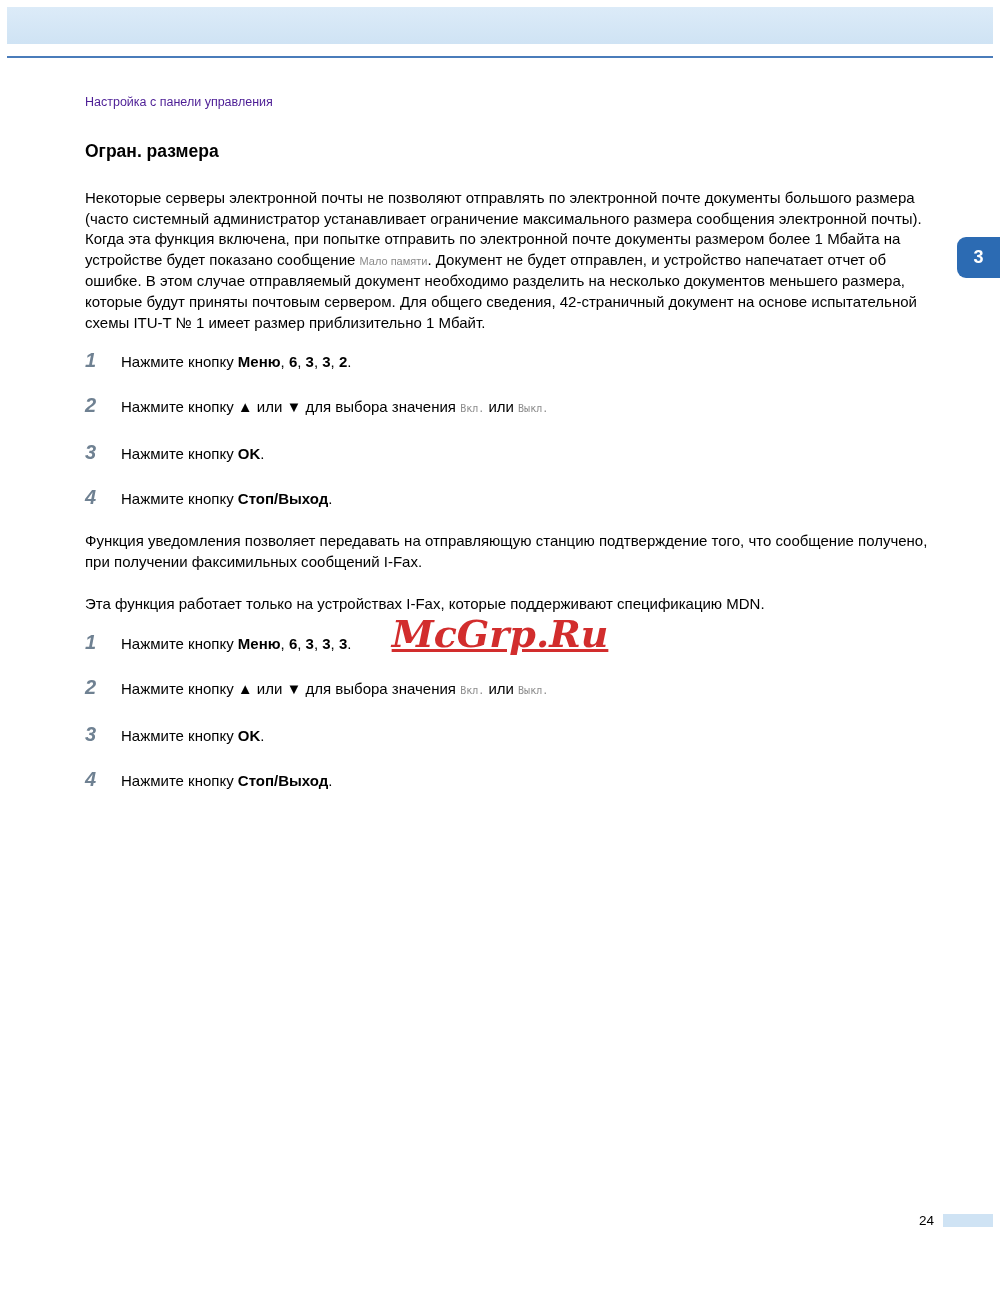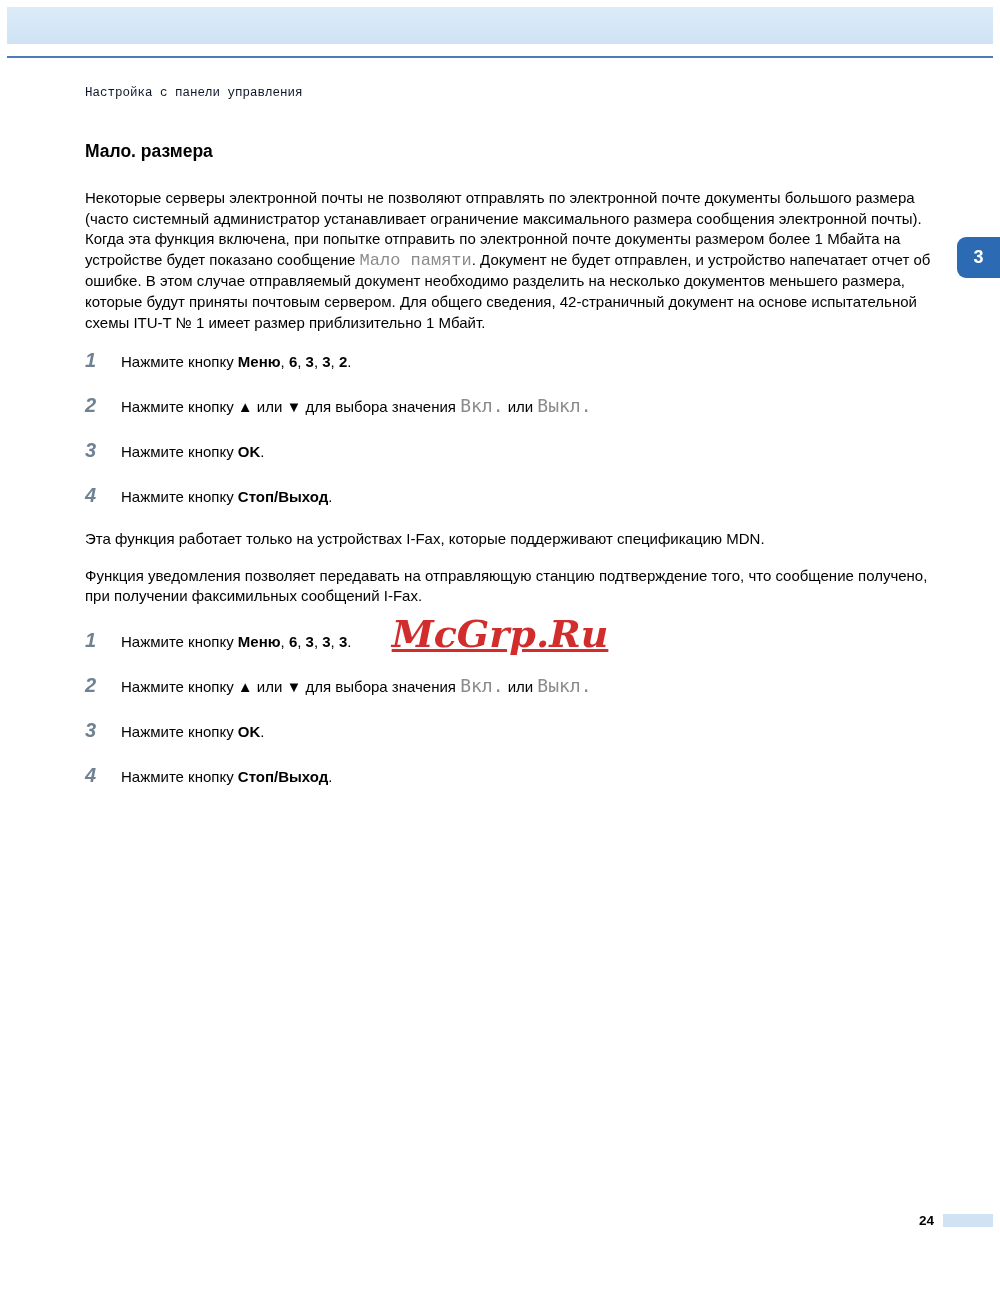--- a/index.html
+++ b/index.html
@@ -22,24 +22,23 @@
   }
   .top-rule {
     position: absolute;
     left: 7px; right: 7px; top: 56px;
     height: 2px;
     background: #4a7cba;
   }
 
   .running-header {
     position: absolute;
-    left: 85px; top: 86px;
+    left: 85px; top: 95px;
     font-size: 12.5px;
-    color: #0f172a;
-    font-family: Liberation Mono, monospace;
+    color: #4c1d95;
   }
 
   
   .chapter-tab {
     position: absolute;
     right: 0; top: 237px;
     width: 43px; height: 41px;
     background: #2c6bb3;
     border-radius: 9px 0 0 9px;
     color: #ffffff;
@@ -65,23 +64,23 @@
   }
 
   p.body-para {
     font-size: 15px;
     line-height: 20.6px;
     margin-bottom: 16px;
   }
   p.body-para.gap-after { margin-bottom: 22px; }
 
   .mono {
-    font-family: Liberation Mono, monospace;
+    font-family: Liberation Sans, sans-serif;
     color: #8b8b8b;
-    font-size: 17px;
+    font-size: 11px;
   }
 
   .steps { list-style: none; margin: 6px 0 18px 0; }
   .step {
     display: flex;
     align-items: baseline;
     margin-bottom: 22px;
     min-height: 21px;
   }
   .step-num {
@@ -93,21 +92,21 @@
   }
   .step-text {
     font-size: 15px;
     line-height: 21px;
     text-align: center;
   }
   .seg-b { font-weight: bold; }
   .seg-m {
     font-family: "DejaVu Sans Mono", monospace;
     color: #8b8b8b;
-    font-size: 18px;
+    font-size: 10px;
   }
 
   .watermark {
     position: absolute;
     left: 50%;
     top: 611px;
     transform: translateX(-50%);
     font-family: "DejaVu Serif", serif;
     font-style: italic;
     font-weight: bold;
@@ -121,21 +120,21 @@
   .footer {
     position: absolute;
     top: 1213px;
     right: 7px;
     display: flex;
     align-items: center;
     gap: 9px;
   }
   .page-num {
     font-size: 13.5px;
-    font-weight: bold;
+    font-weight: normal;
     color: #000000;
   }
   .footer-bar {
     width: 50px;
     height: 13px;
     background: #cfe3f4;
   }
 </style>
 </head>
 <body>
@@ -144,21 +143,21 @@
 <div class="top-rule"></div>
 
 <div class="running-header">Настройка с панели управления</div>
 
 <div class="chapter-tab">
   <span>3</span>
 </div>
 
 <main class="content">
 
-  <h1 class="section-title">Мало. размера</h1>
+  <h1 class="section-title">Огран. размера</h1>
 
   <p class="body-para"><span>Некоторые серверы электронной почты не позволяют отправлять по электронной почте документы большого размера (часто системный администратор устанавливает ограничение максимального размера сообщения электронной почты). Когда эта функция включена, при попытке отправить по электронной почте документы размером более 1 Мбайта на устройстве будет показано сообщение </span><span class="mono">Мало памяти</span><span>. Документ не будет отправлен, и устройство напечатает отчет об ошибке. В этом случае отправляемый документ необходимо разделить на несколько документов меньшего размера, которые будут приняты почтовым сервером. Для общего сведения, 42-страничный документ на основе испытательной схемы ITU-T № 1 имеет размер приблизительно 1 Мбайт.</span></p>
 
   <ol class="steps">
       <li class="step">
         <span class="step-num">1</span>
         <span class="step-text"><span class="seg-n">Нажмите кнопку </span><span class="seg-b">Меню</span><span class="seg-n">, </span><span class="seg-b">6</span><span class="seg-n">, </span><span class="seg-b">3</span><span class="seg-n">, </span><span class="seg-b">3</span><span class="seg-n">, </span><span class="seg-b">2</span><span class="seg-n">.</span></span>
       </li>
       <li class="step">
         <span class="step-num">2</span>
@@ -168,23 +167,23 @@
         <span class="step-num">3</span>
         <span class="step-text"><span class="seg-n">Нажмите кнопку </span><span class="seg-b">OK</span><span class="seg-n">.</span></span>
       </li>
       <li class="step">
         <span class="step-num">4</span>
         <span class="step-text"><span class="seg-n">Нажмите кнопку </span><span class="seg-b">Стоп/Выход</span><span class="seg-n">.</span></span>
       </li>
     </ol>
 
 
+  <p class="body-para gap-after">Функция уведомления позволяет передавать на отправляющую станцию подтверждение того, что сообщение получено, при получении факсимильных сообщений I-Fax.</p>
+
   <p class="body-para">Эта функция работает только на устройствах I-Fax, которые поддерживают спецификацию MDN.</p>
-
-  <p class="body-para gap-after">Функция уведомления позволяет передавать на отправляющую станцию подтверждение того, что сообщение получено, при получении факсимильных сообщений I-Fax.</p>
 
   <ol class="steps">
       <li class="step">
         <span class="step-num">1</span>
         <span class="step-text"><span class="seg-n">Нажмите кнопку </span><span class="seg-b">Меню</span><span class="seg-n">, </span><span class="seg-b">6</span><span class="seg-n">, </span><span class="seg-b">3</span><span class="seg-n">, </span><span class="seg-b">3</span><span class="seg-n">, </span><span class="seg-b">3</span><span class="seg-n">.</span></span>
       </li>
       <li class="step">
         <span class="step-num">2</span>
         <span class="step-text"><span class="seg-n">Нажмите кнопку ▲ или ▼ для выбора значения </span><span class="seg-m">Вкл.</span><span class="seg-n"> или </span><span class="seg-m">Выкл.</span></span>
       </li>

